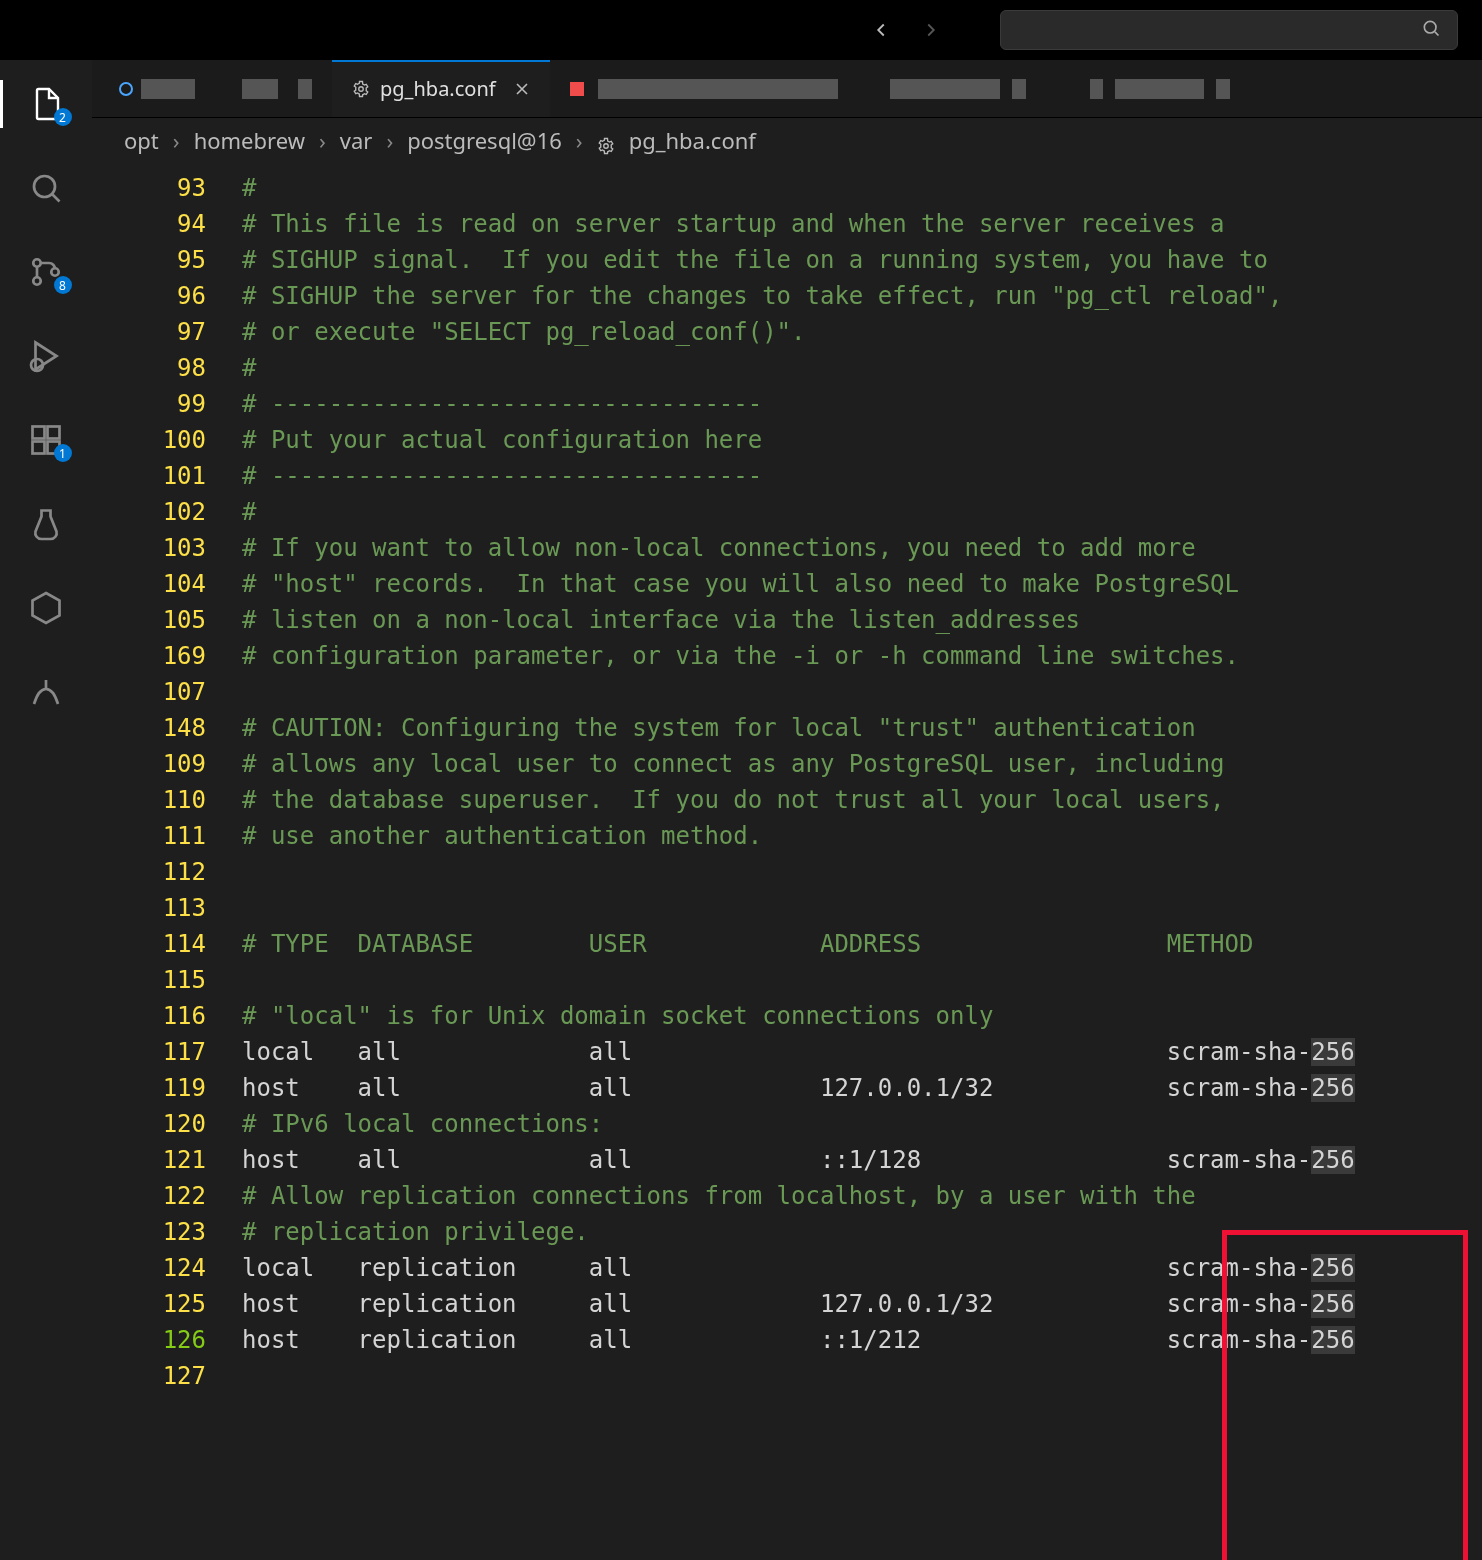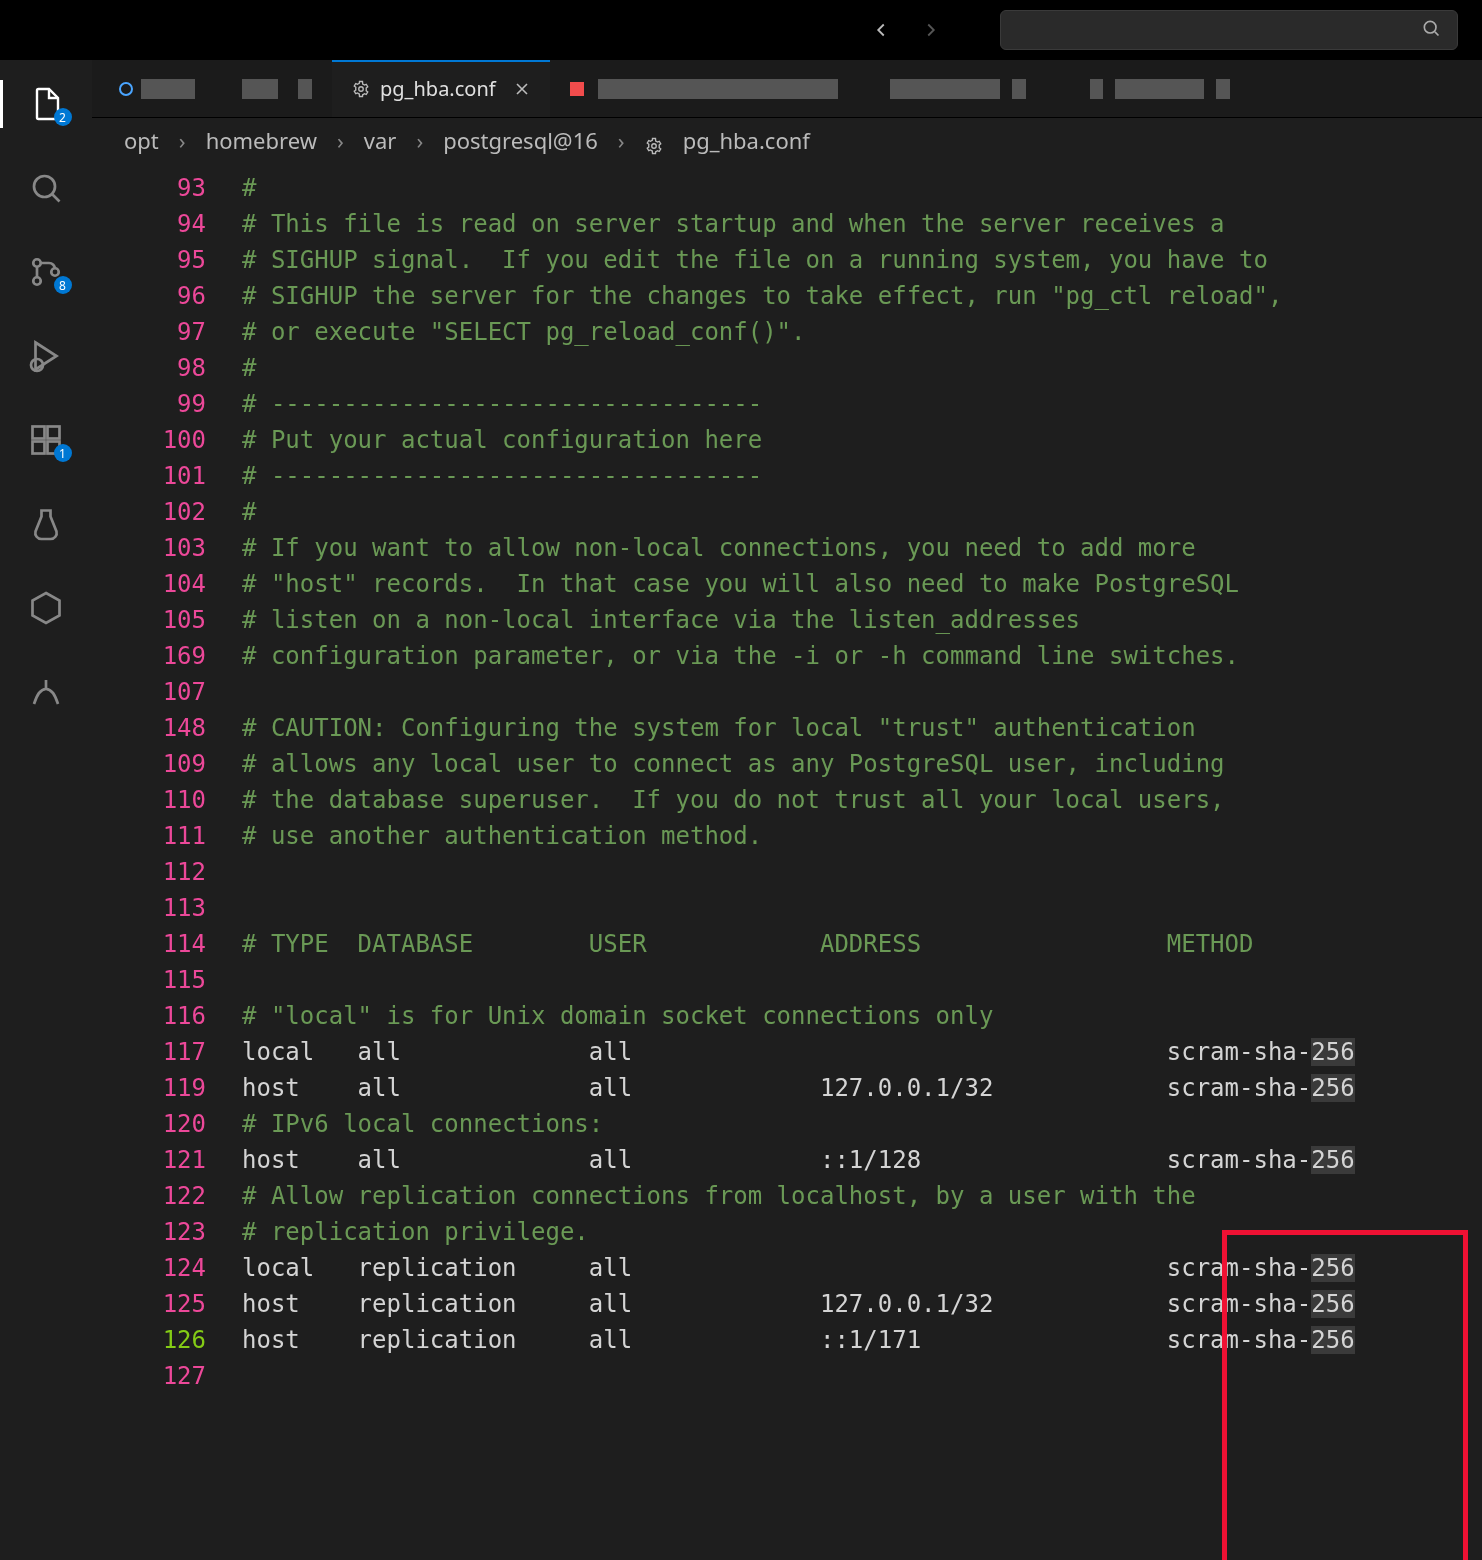--- a/index.html
+++ b/index.html
@@ -20,26 +20,26 @@
   .main { flex: 1; display: flex; flex-direction: column; background: #1e1e1e; }
   .tabbar { height: 58px; display: flex; align-items: stretch; background: #1b1b1b; border-bottom: 1px solid #000; }
   .tab { display: flex; align-items: center; gap: 10px; padding: 0 20px; color: #999; background: #1b1b1b; position: relative; }
   .tab.active { background: #1e1e1e; color: #e0e0e0; }
   .tab.active::before { content: ""; position: absolute; left: 0; right: 0; top: 0; height: 2px; background: #0078d4; }
   .tab-icon { width: 18px; height: 18px; flex-shrink: 0; }
   .red-icon { color: #f14c4c; }
   .tab-label { font-family: system-ui, -apple-system, sans-serif; font-size: 20px; white-space: nowrap; }
   .close-icon { width: 16px; height: 16px; color: #bbb; margin-left: 8px; }
   .redacted { background: #555; height: 20px; display: inline-block; }
-  .breadcrumbs { height: 44px; display: flex; align-items: center; gap: 20px; padding-left: 32px; font-family: system-ui, sans-serif; font-size: 22px; color: #bbb; }
+  .breadcrumbs { height: 44px; display: flex; align-items: center; gap: 14px; padding-left: 32px; font-family: system-ui, sans-serif; font-size: 22px; color: #bbb; }
   .bc-sep { color: #888; }
   .bc-icon { width: 18px; height: 18px; color: #bbb; }
   .editor { flex: 1; position: relative; padding-top: 8px; overflow: hidden; }
   .line { display: flex; align-items: flex-start; height: 36px; }
-  .gutter { width: 150px; text-align: right; padding-right: 36px; color: #ec4899; font-size: 24px; line-height: 36px; flex-shrink: 0; }
+  .gutter { width: 150px; text-align: right; padding-right: 36px; color: #fde047; font-size: 24px; line-height: 36px; flex-shrink: 0; }
   .line.current .gutter { color: #84cc16; }
   .code { white-space: pre; font-size: 24px; line-height: 36px; color: #d4d4d4; flex: 1; }
   .comment { color: #6A9955; }
   .hl-num { background: #3a3a3a; }
   .red-box { position: absolute; border: 5px solid #e13; pointer-events: none; }
 </style>
 </head>
 <body>
 
 <div class="root">
@@ -309,21 +309,21 @@
           <div class="line">
             <div class="gutter">124</div>
             <div class="code"><span>local   replication     all                                     scram-sha-</span><span class="hl-num">256</span></div>
           </div>
           <div class="line">
             <div class="gutter">125</div>
             <div class="code"><span>host    replication     all             127.0.0.1/32            scram-sha-</span><span class="hl-num">256</span></div>
           </div>
           <div class="line current">
             <div class="gutter">126</div>
-            <div class="code"><span>host    replication     all             ::1/171                 scram-sha-</span><span class="hl-num">256</span></div>
+            <div class="code"><span>host    replication     all             ::1/212                 scram-sha-</span><span class="hl-num">256</span></div>
           </div>
           <div class="line">
             <div class="gutter">127</div>
             <div class="code"></div>
           </div>
           <div class="red-box" id="redbox" style="left: 1130px; top: 1068px; width: 246px; height: 376px;"></div>
       </div>
 
     </div>
   </div>

